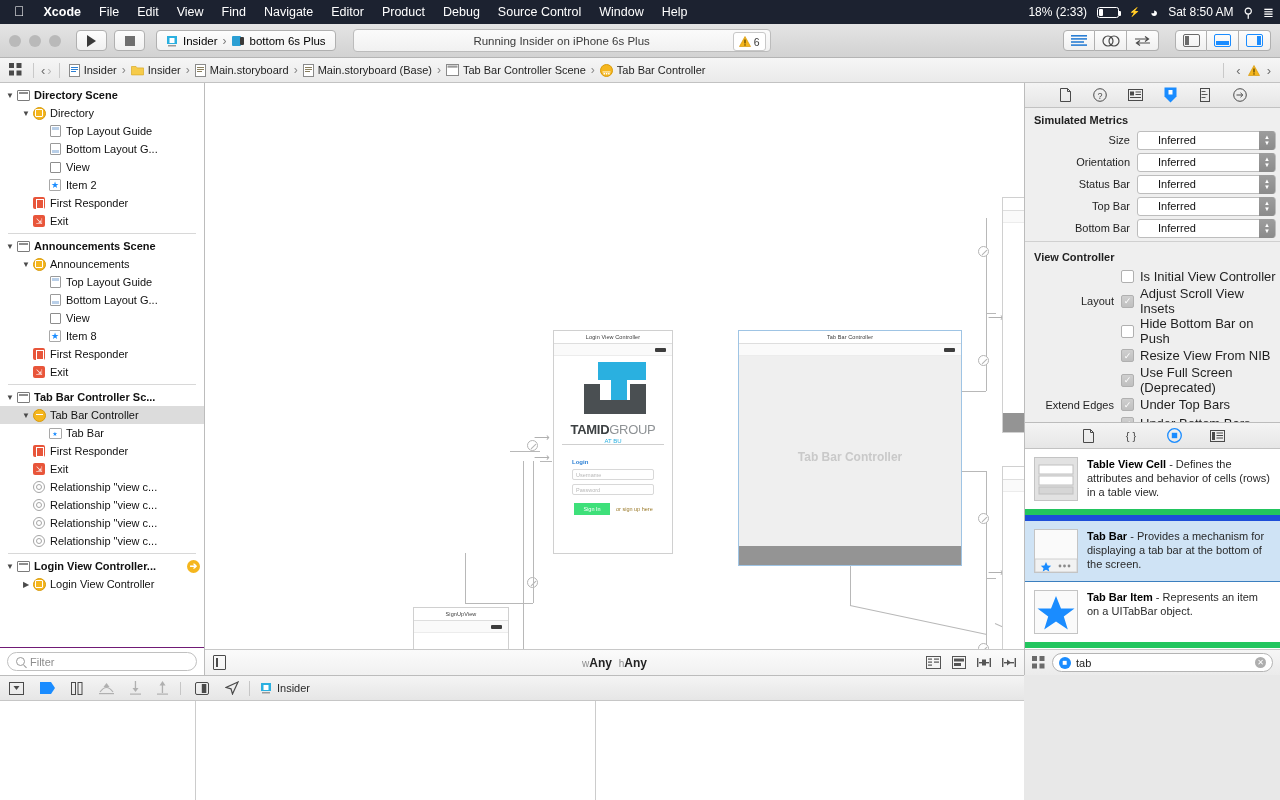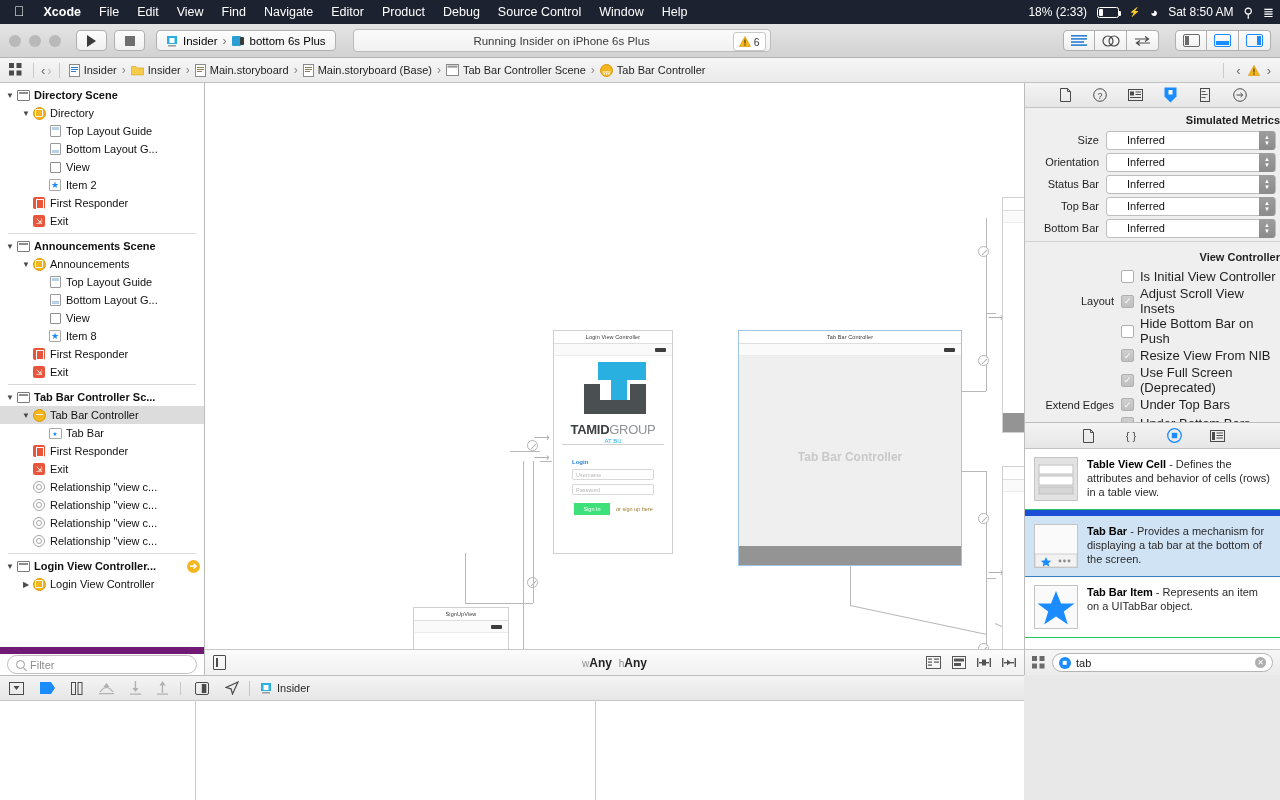--- a/index.html
+++ b/index.html
@@ -110,21 +110,21 @@
   .ic-star { width:12px;height:12px;border:1px solid #a8a8a8;background:#fff;display:flex;align-items:center;justify-content:center;font-size:9px;color:#1a8cff;border-radius:1px;}
   .ic-fr { width:12px;height:12px;background:#e8553a;border-radius:2px;position:relative;}
   .ic-fr::after{content:'';position:absolute;left:3px;top:2px;width:6px;height:8px;border:1.3px solid #fff;}
   .ic-exit { width:12px;height:12px;background:#e8553a;border-radius:2px;display:flex;align-items:center;justify-content:center;color:#fff;font-size:8px;}
   .ic-rel { width:12px;height:12px;border:1.4px solid #a5a5a5;border-radius:50%;display:flex;align-items:center;justify-content:center;}
   .ic-rel::after{content:'';width:4px;height:4px;border:1.2px solid #a5a5a5;border-radius:50%;}
   .ic-tabbar { width:13px;height:11px;border:1px solid #a8a8a8;background:#fff;border-radius:1px;display:flex;align-items:flex-end;justify-content:center;}
   .ic-tabbar::after{content:'★';font-size:6px;color:#1a8cff;line-height:1;padding-bottom:1px;}
   .init-arrow { margin-left:auto; width:13px;height:13px;border-radius:50%;background:#f5b61d;color:#fff;font-size:9px;display:flex;align-items:center;justify-content:center;}
   #outline-filter {
-    height: 28px; border-top: 7px solid #701a75; display:flex; align-items:center; padding: 0 7px;
+    height: 28px; border-top: 1px solid #701a75; display:flex; align-items:center; padding: 0 7px;
     background: #fff;
   }
   .filterfield {
     flex:1; height: 19px; border: 1px solid #c0c0c0; border-radius: 10px; background:#fff;
     display:flex; align-items:center; padding: 0 8px; gap:5px; color:#8d8d8d; font-size:11px;
   }
   .mag { width:9px;height:9px;border:1.3px solid #9a9a9a;border-radius:50%;position:relative;flex:none;}
   .mag::after{content:'';position:absolute;right:-3px;bottom:-2px;width:4px;height:1.3px;background:#9a9a9a;transform:rotate(45deg);}
 
   
@@ -169,24 +169,24 @@
   .cb-right { margin-left:auto; display:flex; gap:11px; align-items:center; z-index:2; }
 
   
   #inspector { width: 256px; background:#efefef; border-left:1px solid #bcbcbc; display:flex; flex-direction:column; }
   #insp-tabs {
     height: 25px; background: linear-gradient(#f4f4f4,#e6e6e6); border-bottom:1px solid #c2c2c2;
     display:flex; align-items:center; justify-content:center; gap:18px;
   }
   .itab { width:17px;height:17px;display:flex;align-items:center;justify-content:center;color:#4a4a4a;}
   #insp-body { flex:1; overflow:hidden; padding-bottom:2px; }
-  .sec-head { font-size:11px; font-weight:bold; color:#1f1f1f; padding: 6px 0 4px 9px; text-align: right; }
+  .sec-head { font-size:11px; font-weight:bold; color:#1f1f1f; padding: 6px 0 4px 9px; }
   .sec-div { height:1px; background:#d0d0d0; margin: 3px 0; }
   .frow { display:flex; align-items:center; min-height:20px; margin-bottom:2px; padding-right:4px; }
-  .flabel { width:81px; text-align:right; padding-right:7px; font-size:11px; color:#1f1f1f; flex:none; }
+  .flabel { width:112px; text-align:right; padding-right:7px; font-size:11px; color:#1f1f1f; flex:none; }
   .popup {
     flex:1; height:19px; background:#fff; border:1px solid #bdbdbd; border-radius:3px;
     display:flex; align-items:center; padding-left:20px; font-size:11px; color:#111; position:relative;
   }
   .popup .stepper {
     position:absolute; right:0; top:-1px; bottom:-1px; width:16px;
     background: linear-gradient(#9d9d9d,#8b8b8b); border-radius:0 3px 3px 0;
     display:flex; flex-direction:column; align-items:center; justify-content:center; color:#fff; font-size:6px; line-height:6px;
   }
   .textfield {
@@ -203,21 +203,21 @@
   .cbtext { font-size:13px; color:#1f1f1f; }
 
   
   #library { height:253px; border-top:1px solid #bcbcbc; background:#fff; display:flex; flex-direction:column; }
   #lib-tabs {
     height:26px; background: linear-gradient(#f4f4f4,#e6e6e6); border-bottom:1px solid #c2c2c2;
     display:flex; align-items:center; justify-content:center; gap:26px;
   }
   #lib-list { flex:1; overflow:hidden; }
   .libitem {
-    display:flex; gap:9px; padding: 8px 9px; border-bottom:1px solid #22c55e; align-items:flex-start;
+    display:flex; gap:9px; padding: 8px 9px; border-bottom:6px solid #22c55e; align-items:flex-start;
   }
   .libitem.sel { background:#cfe3f5; border-top:6px solid #1d4ed8; border-bottom:1px solid #3b7fbf; }
   .libthumb { width:44px;height:44px;border:1px solid #c4c4c4;background:#fff;flex:none;position:relative;}
   .libtext { font-size:11px; line-height:14px; color:#2a2a2a; }
   .libtext b { font-weight:bold; color:#000; }
   #lib-filter {
     height:26px; border-top:1px solid #c8c8c8; background: linear-gradient(#f6f6f6,#ebebeb);
     display:flex; align-items:center; padding: 0 7px; gap:7px;
   }
   .libfield {

